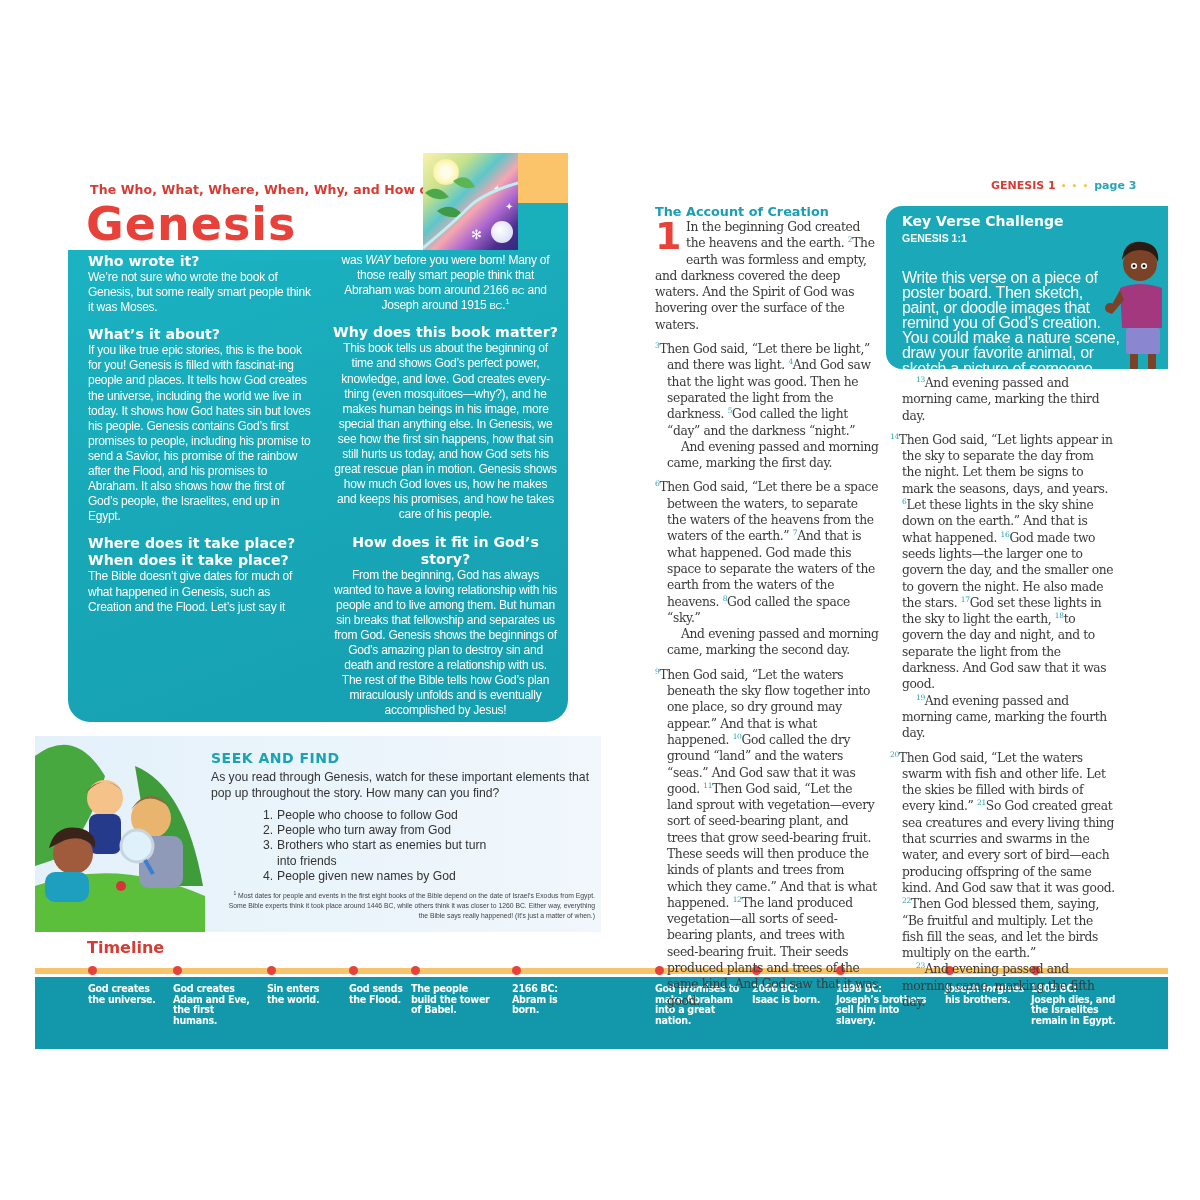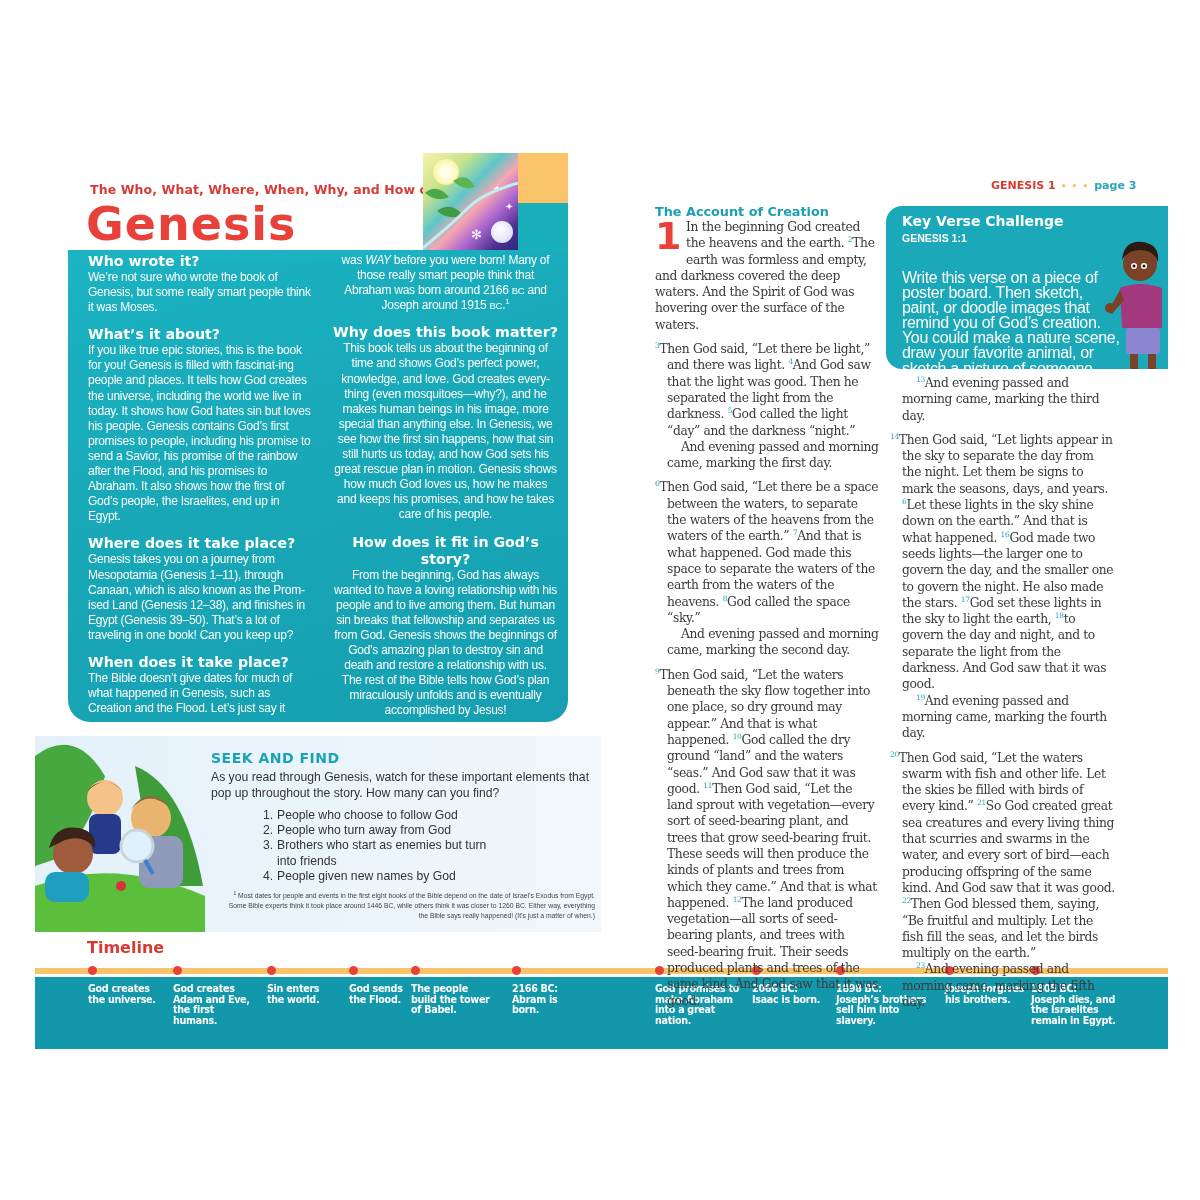--- a/index.html
+++ b/index.html
@@ -152,21 +152,20 @@
 <div class="hero-orange"></div>
 <div class="hero-teal"></div>
 
 <div class="info-panel">
   <div class="info-col left">
     <h3>Who wrote it?</h3>
     <p>We’re not sure who wrote the book of Genesis, but some really smart people think it was Moses.</p>
     <h3>What’s it about?</h3>
     <p>If you like true epic stories, this is the book for you! Genesis is filled with fascinat-ing people and places. It tells how God creates the universe, including the world we live in today. It shows how God hates sin but loves his people. Genesis contains God’s first promises to people, including his promise to send a Savior, his promise of the rainbow after the Flood, and his promises to Abraham. It also shows how the first of God’s people, the Israelites, end up in Egypt.</p>
     <h3>Where does it take place?</h3>
-    <p>Genesis takes you on a journey from Mesopotamia (Genesis 1–11), through Canaan, which is also known as the Prom-ised Land (Genesis 12–38), and finishes in Egypt (Genesis 39–50). That’s a lot of traveling in one book! Can you keep up?</p>
     <h3>When does it take place?</h3>
     <p>The Bible doesn’t give dates for much of what happened in Genesis, such as Creation and the Flood. Let’s just say it</p>
   </div>
   <div class="info-col right">
     <p><span>was </span><i>WAY</i><span> before you were born! Many of those really smart people think that Abraham was born around 2166 </span><span class="sc">BC</span><span> and Joseph around 1915 </span><span class="sc">BC</span><span>.</span><span class="sup">1</span></p>
     <h3>Why does this book matter?</h3>
     <p>This book tells us about the beginning of time and shows God’s perfect power, knowledge, and love. God creates every-thing (even mosquitoes—why?), and he makes human beings in his image, more special than anything else. In Genesis, we see how the first sin happens, how that sin still hurts us today, and how God sets his great rescue plan in motion. Genesis shows how much God loves us, how he makes and keeps his promises, and how he takes care of his people.</p>
     <h3>How does it fit in God’s story?</h3>
     <p>From the beginning, God has always wanted to have a loving relationship with his people and to live among them. But human sin breaks that fellowship and separates us from God. Genesis shows the beginnings of God’s amazing plan to destroy sin and death and restore a relationship with us. The rest of the Bible tells how God’s plan miraculously unfolds and is eventually accomplished by Jesus!</p>
   </div>

